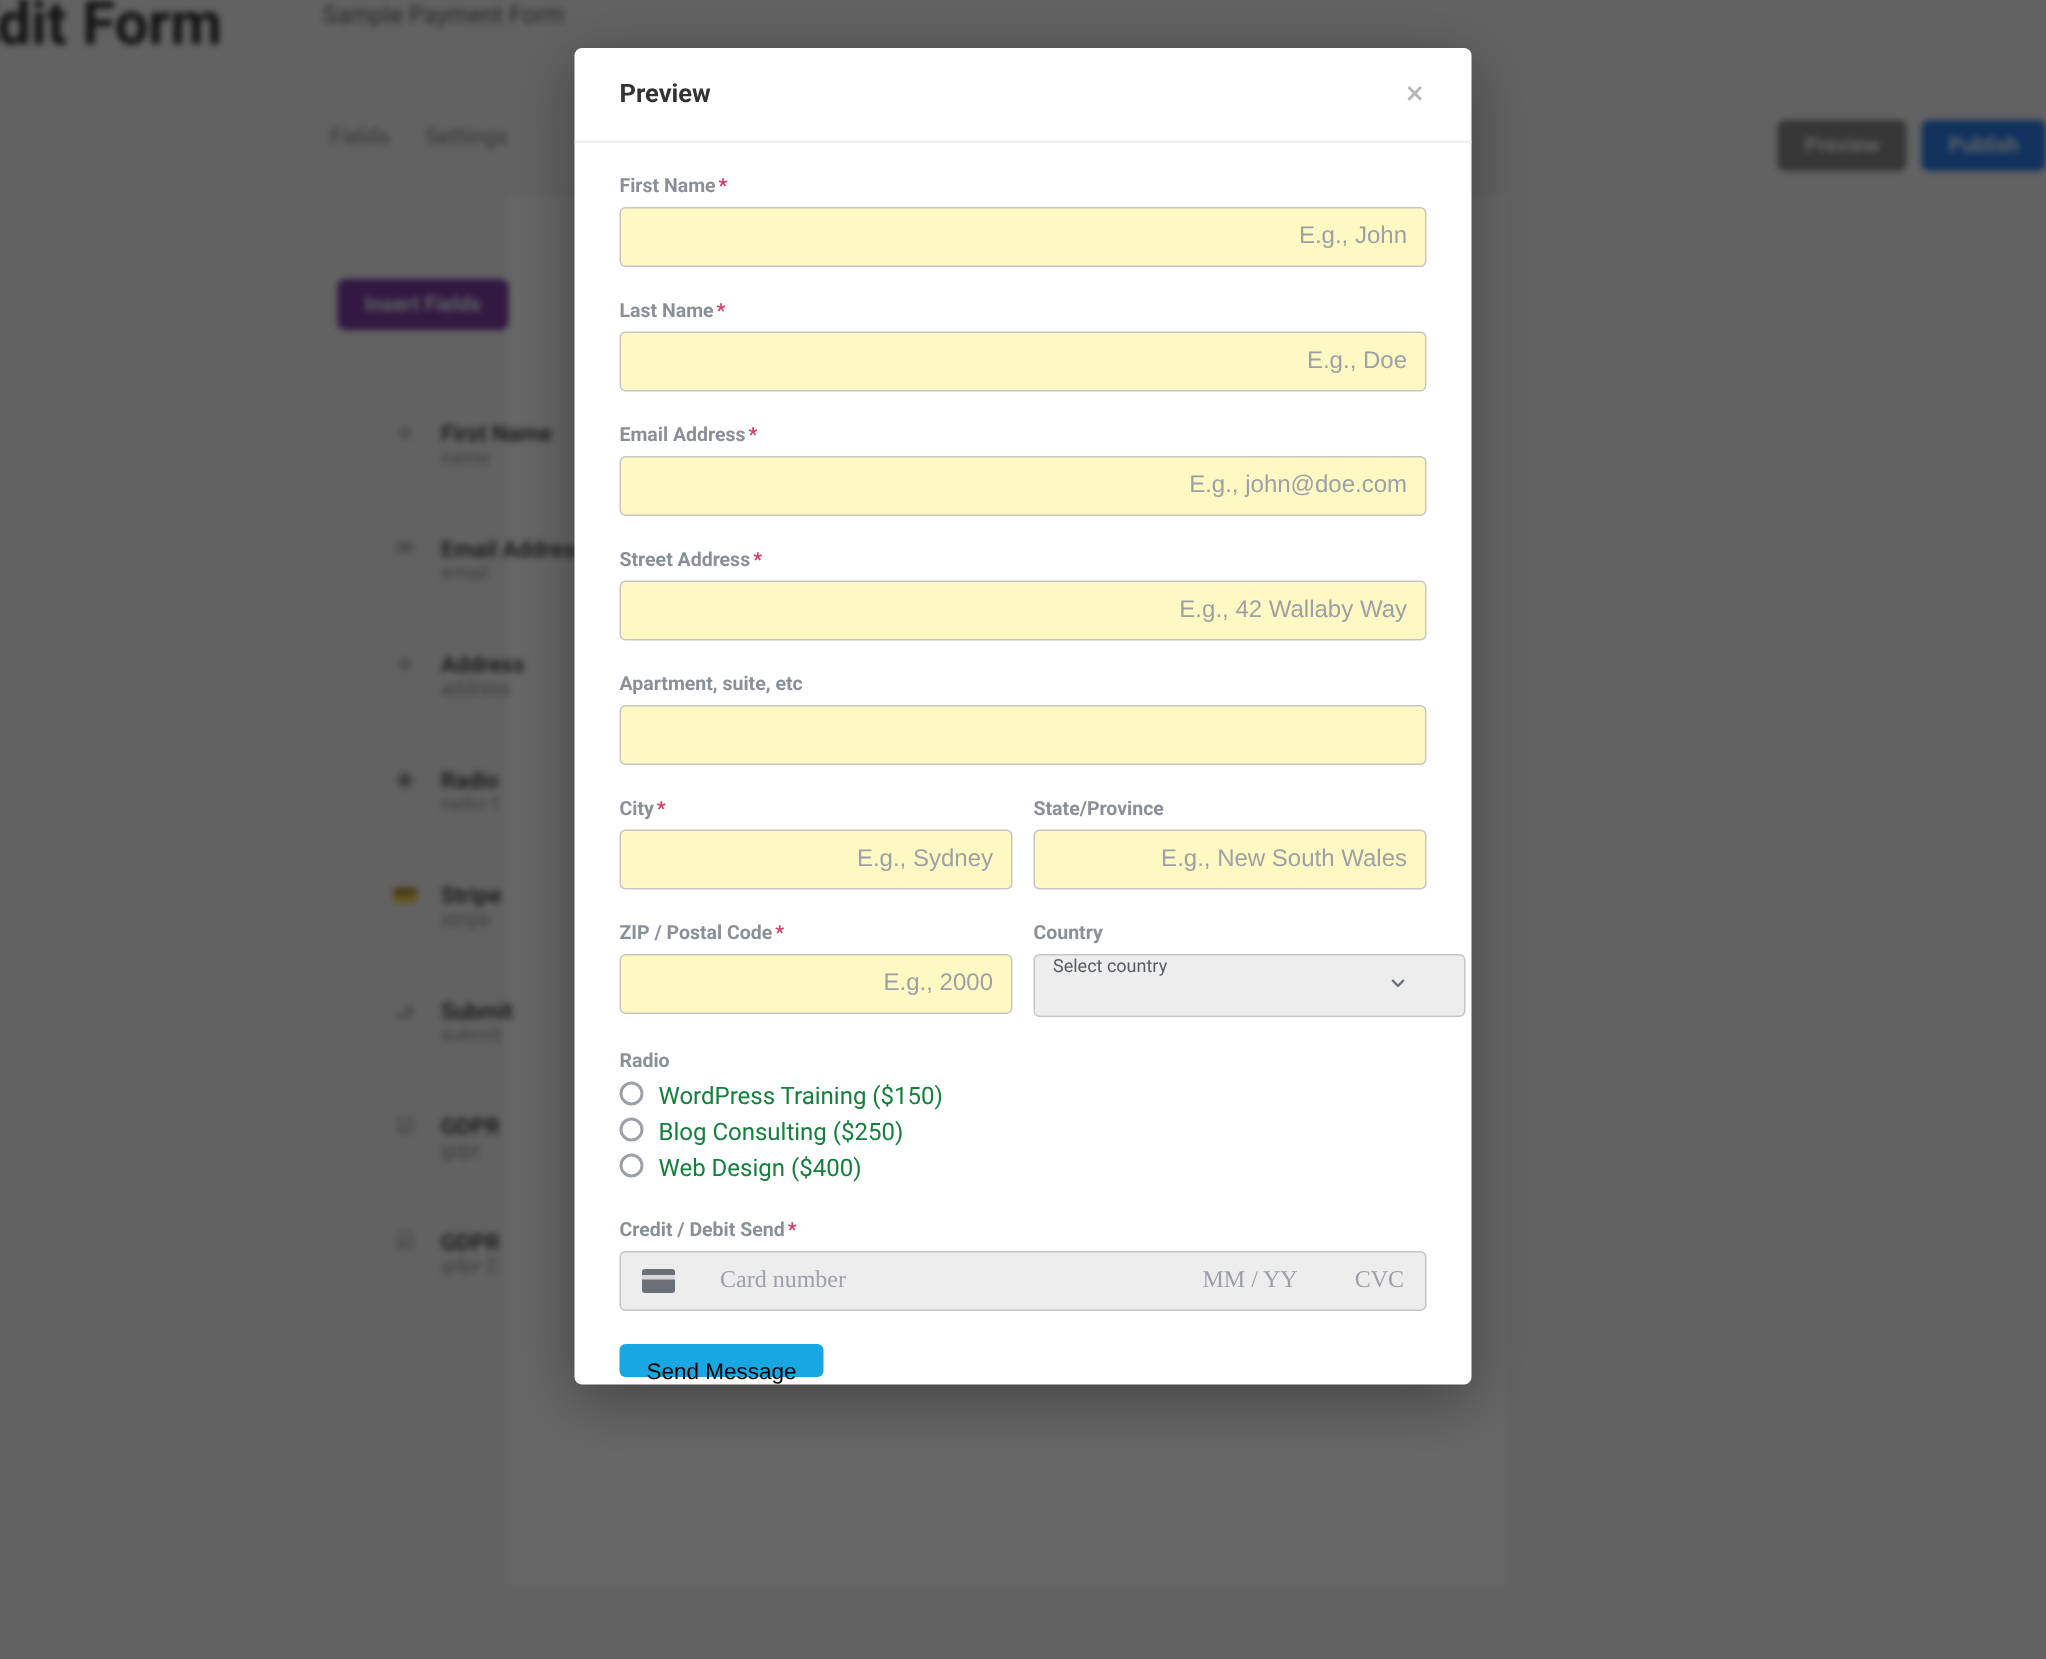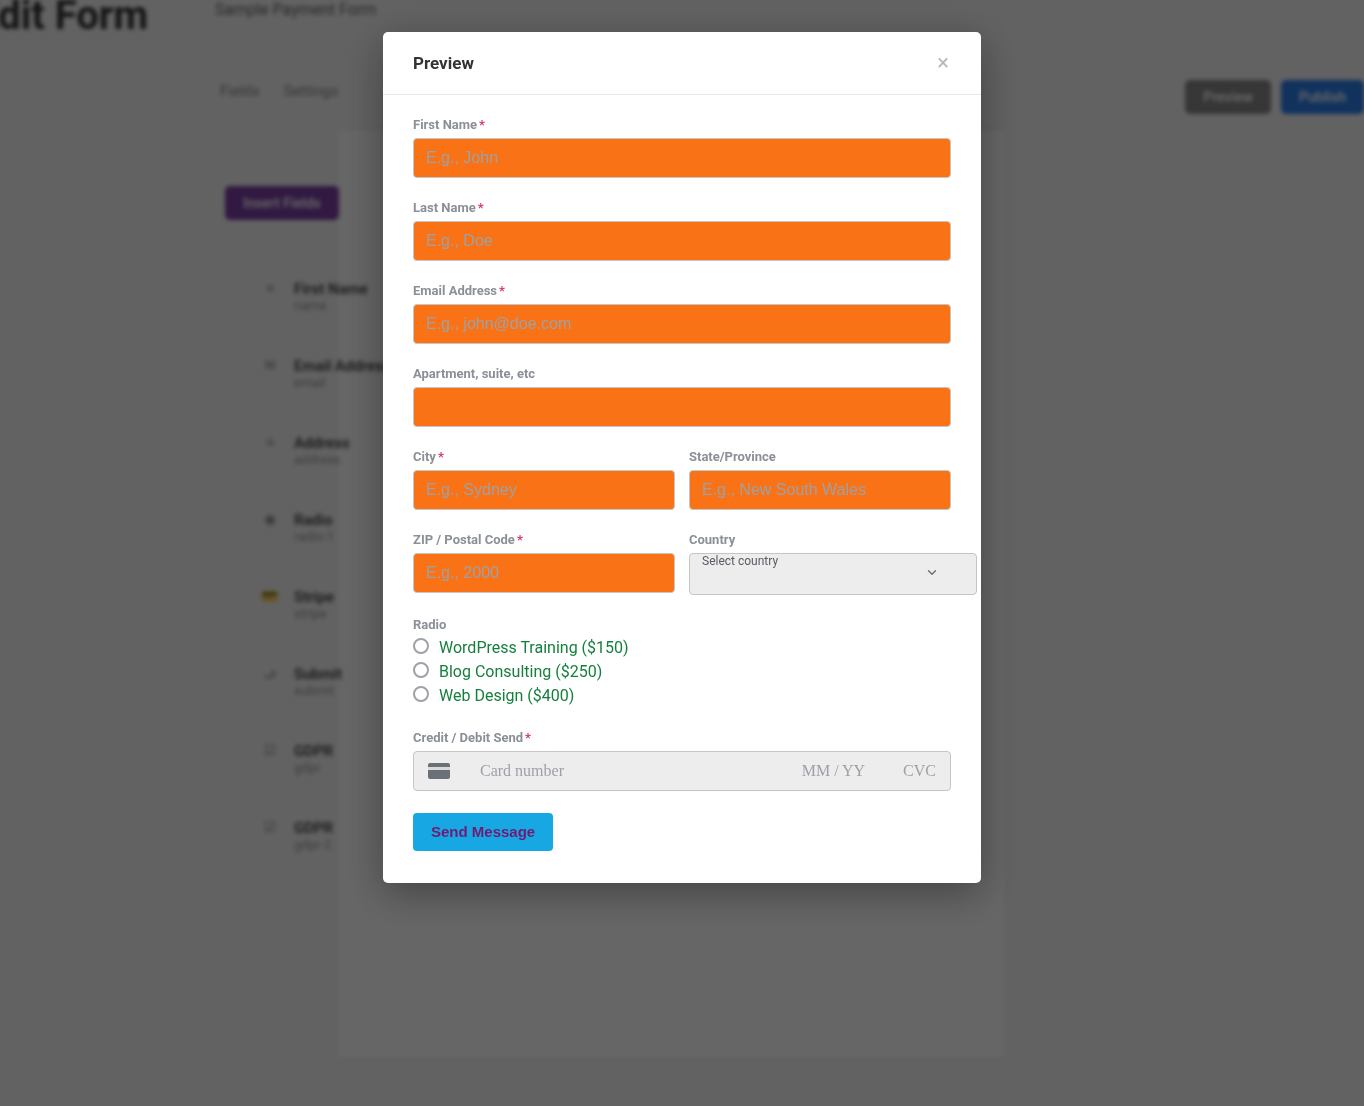--- a/index.html
+++ b/index.html
@@ -132,21 +132,20 @@
   
   .modal {
     position: absolute;
     top: 32px;
     width: 598px;
     background: #fff;
     border-radius: 5px;
     box-shadow: 0 10px 40px rgba(0,0,0,0.35);
     display: flex;
     flex-direction: column;
-    padding-bottom: 32px;
   }
   .modal-header {
     display: flex;
     align-items: center;
     justify-content: space-between;
     padding: 18px 28px 18px 30px;
     border-bottom: 1px solid #eaeaea;
   }
   .modal-header .title {
     font-size: 17px;
@@ -176,26 +175,27 @@
     font-weight: 700;
     color: #8a8f98;
     margin-bottom: 6px;
     display: block;
   }
   .req { color: #d63964; margin-left: 2px; }
   .fld {
     width: 100%;
     box-sizing: border-box;
     height: 40px;
-    background: #f97316;
+    background: #fef9c3;
     border: 1px solid #c5c5c5;
     border-radius: 4px;
     padding: 0 12px;
     font-size: 16px;
     color: #333;
+    text-align: right;
   }
   .fld::placeholder {
     color: #9da1a7;
   }
   .select-wrap {
     position: relative;
   }
   .select-wrap .chev {
     position: absolute;
     right: 12px;
@@ -260,27 +260,27 @@
   .card-icon::after{
     content:"";
     position:absolute; left:0; top:4px; width:100%; height:3px; background:#d8d9dc;
   }
   .card-number-ph { color: #9da1a7; font-family: Georgia, serif; font-size: 16px; flex: 1; }
   .card-expiry-ph,
   .card-cvc-ph { color: #9da1a7; font-family: Georgia, serif; font-size: 16px; margin-left: 8px; white-space: nowrap; }
 
   .submit-btn {
     display: inline-block;
-    height: 38px;
+    height: 22px;
     line-height: 38px;
     padding: 0 18px;
     background: #17a8e3;
-    color: #701a75;
+    color: #000000;
     font-size: 15px;
-    font-weight: 700;
+    font-weight: 400;
     border: none;
     border-radius: 4px;
     cursor: pointer;
   }
 </style>
 </head>
 <body>
 
 <div class="bg">
   <div class="page-title">Edit Form</div>
@@ -386,20 +386,26 @@
         <input class="fld" type="text" placeholder="E.g., Doe" style="">
       </div>
 
       <div class="form-group">
         <label class="label">
           <span>Email Address</span><span class="req">*</span>
         </label>
         <input class="fld" type="text" placeholder="E.g., john@doe.com" style="">
       </div>
 
+      <div class="form-group">
+        <label class="label">
+          <span>Street Address</span><span class="req">*</span>
+        </label>
+        <input class="fld" type="text" placeholder="E.g., 42 Wallaby Way" style="">
+      </div>
 
       <div class="form-group">
         <label class="label">
           <span>Apartment, suite, etc</span>
         </label>
         <input class="fld" type="text" placeholder="" style="">
       </div>
 
       <div class="form-row-2">
         <div class="form-group">

